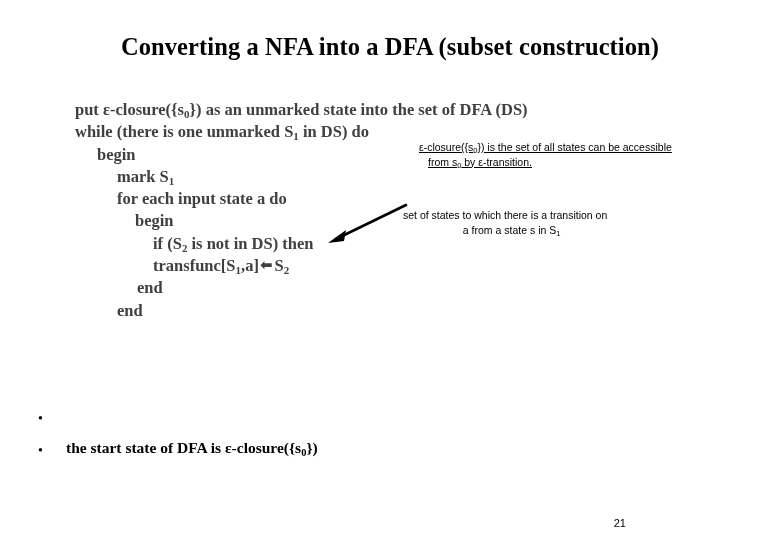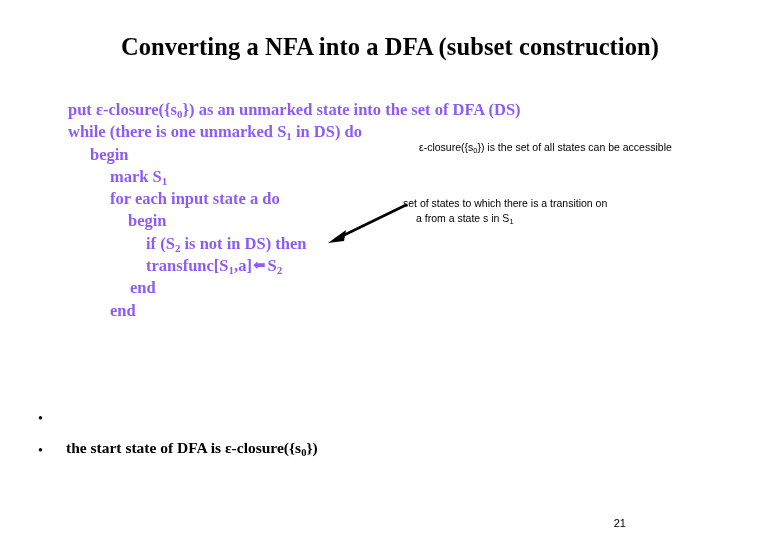--- a/index.html
+++ b/index.html
@@ -44,21 +44,22 @@
     left: 68px;
     top: 99px;
     width: 420px;
   }
   .code-line {
     font-family: "Liberation Serif", "DejaVu Serif", serif;
     font-weight: bold;
     font-size: 16.5px;
     line-height: 22.3px;
     white-space: nowrap;
-    color: #8b5cf6;
+    color: #404040;
+    margin-left: 7px;
   }
   .code-line sub {
     font-size: 11px;
     line-height: 0;
     vertical-align: baseline;
     position: relative;
     top: 3px;
   }
   .arrowglyph {
     font-family: "DejaVu Sans", sans-serif;
@@ -91,25 +92,27 @@
   .annotation sub {
     font-size: 7.5px;
     line-height: 0;
     vertical-align: baseline;
     position: relative;
     top: 2px;
   }
   #annotation-closure {
     left: 419px;
     top: 140px;
+    text-decoration: underline;
   }
   #annotation-closure .ln2 { padding-left: 9px; }
   #annotation-move {
     left: 403px;
-    top: 196px;
+    top: 208px;
+    text-align: center;
   }
   #annotation-move .ln2 { padding-left: 13px; }
 
   
   #pointer-arrow {
     position: absolute;
     left: 320px;
     top: 200px;
     width: 90px;
     height: 48px;
@@ -190,20 +193,21 @@
 
     <div class="code-line ind4"><span>transfunc[S</span><sub>1</sub><span>,a]</span><span class="arrowglyph">⬅</span><span>S</span><sub>2</sub></div>
 
     <div class="code-line ind-end1">end</div>
 
     <div class="code-line ind-end2">end</div>
   </div>
 
   <div class="annotation" id="annotation-closure">
     <div class="ln1"><span>ε-closure({s</span><sub>0</sub><span>}) is the set of all states can be accessible</span></div>
+    <div class="ln2"><span>from s</span><sub>0</sub><span> by ε-transition.</span></div>
   </div>
 
   <div class="annotation" id="annotation-move">
     <div class="ln1">set of states to which there is a transition on</div>
     <div class="ln2"><span> a from a state s in S</span><sub>1</sub></div>
   </div>
 
   <svg id="pointer-arrow" viewBox="0 0 90 48">
     <line x1="86" y1="5" x2="16" y2="39" stroke="#000000" stroke-width="2.6" stroke-linecap="round"></line>
     <polygon points="8,43 26,30 24,41" fill="#000000"></polygon>

